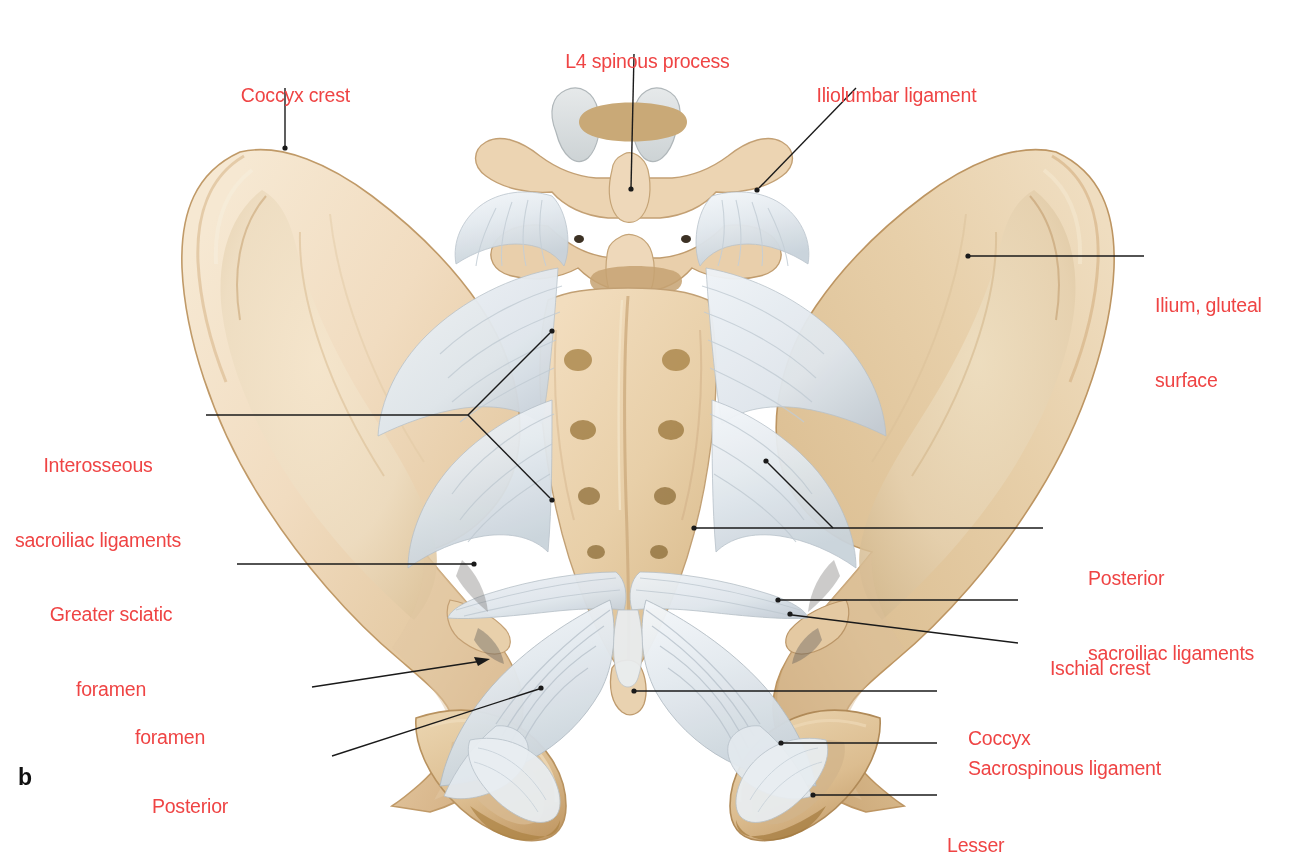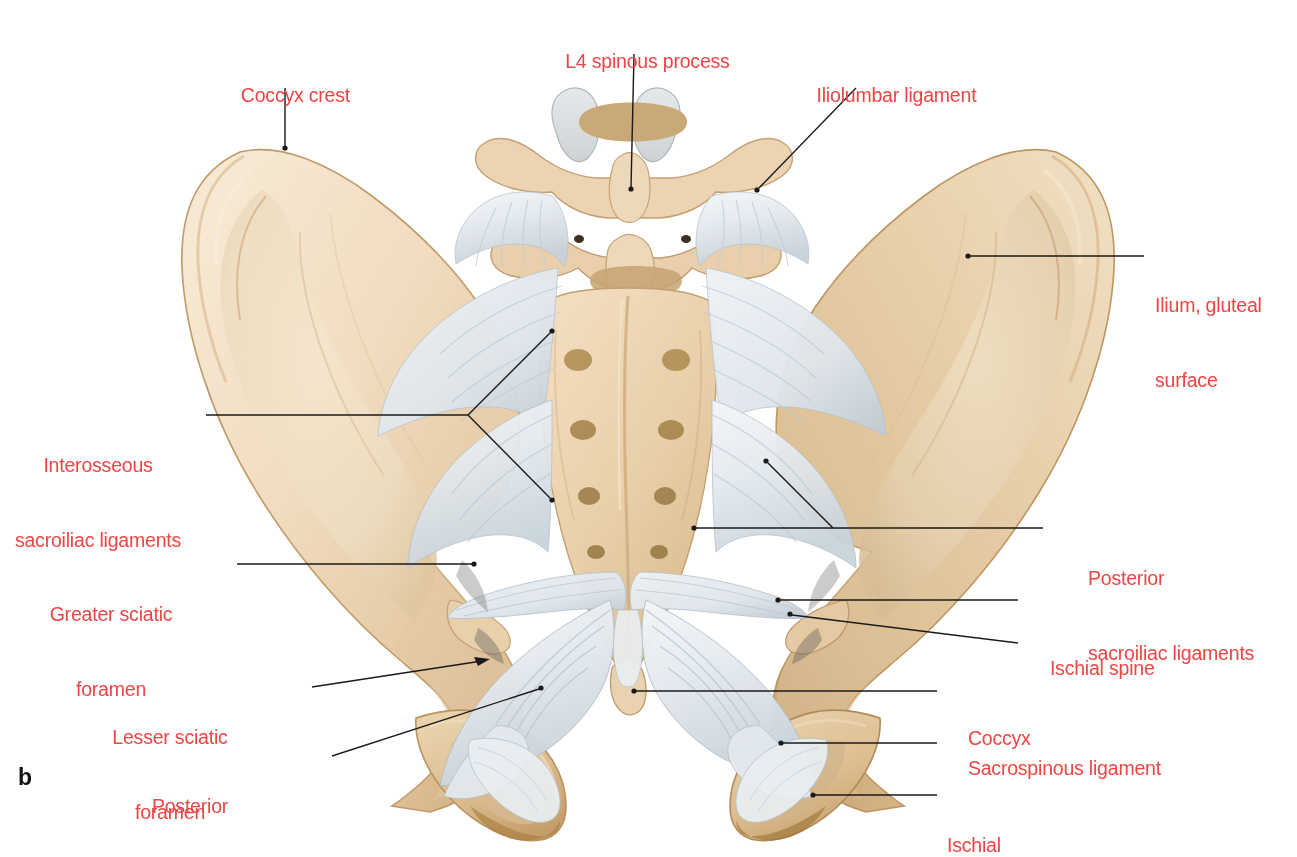--- a/index.html
+++ b/index.html
@@ -422,41 +422,40 @@
     <div>sacroiliac ligaments</div>
   </div>
 
   <div class="lbl r" style="left:0px; top:552px; width:222px;">
     <div>Greater sciatic</div>
     <div>foramen</div>
   </div>
 
 
   <div class="lbl l" style="left:1029px; top:631px; width:260px;">
-    <span>Ischial spine</span>
+    <span>Ischial crest</span>
   </div>
 
   <div class="lbl r" style="left:40px; top:675px; width:260px;">
-    <div>Lesser sciatic</div>
     <div>foramen</div>
   </div>
 
   <div class="lbl l" style="left:947px; top:701px; width:260px;">
     <span>Coccyx</span>
   </div>
 
   <div class="lbl l" style="left:947px; top:731px; width:300px;">
     <span>Sacrospinous ligament</span>
   </div>
 
   <div class="lbl r" style="left:60px; top:744px; width:260px;">
     <div>Posterior</div>
     
   </div>
 
   <div class="lbl l" style="left:947px; top:783px; width:260px;">
-    <div>Ischial</div>
+    <div>Lesser</div>
     
   </div>
 
   <div id="panel-letter">b</div>
 
 </div>
 
 </body></html>

